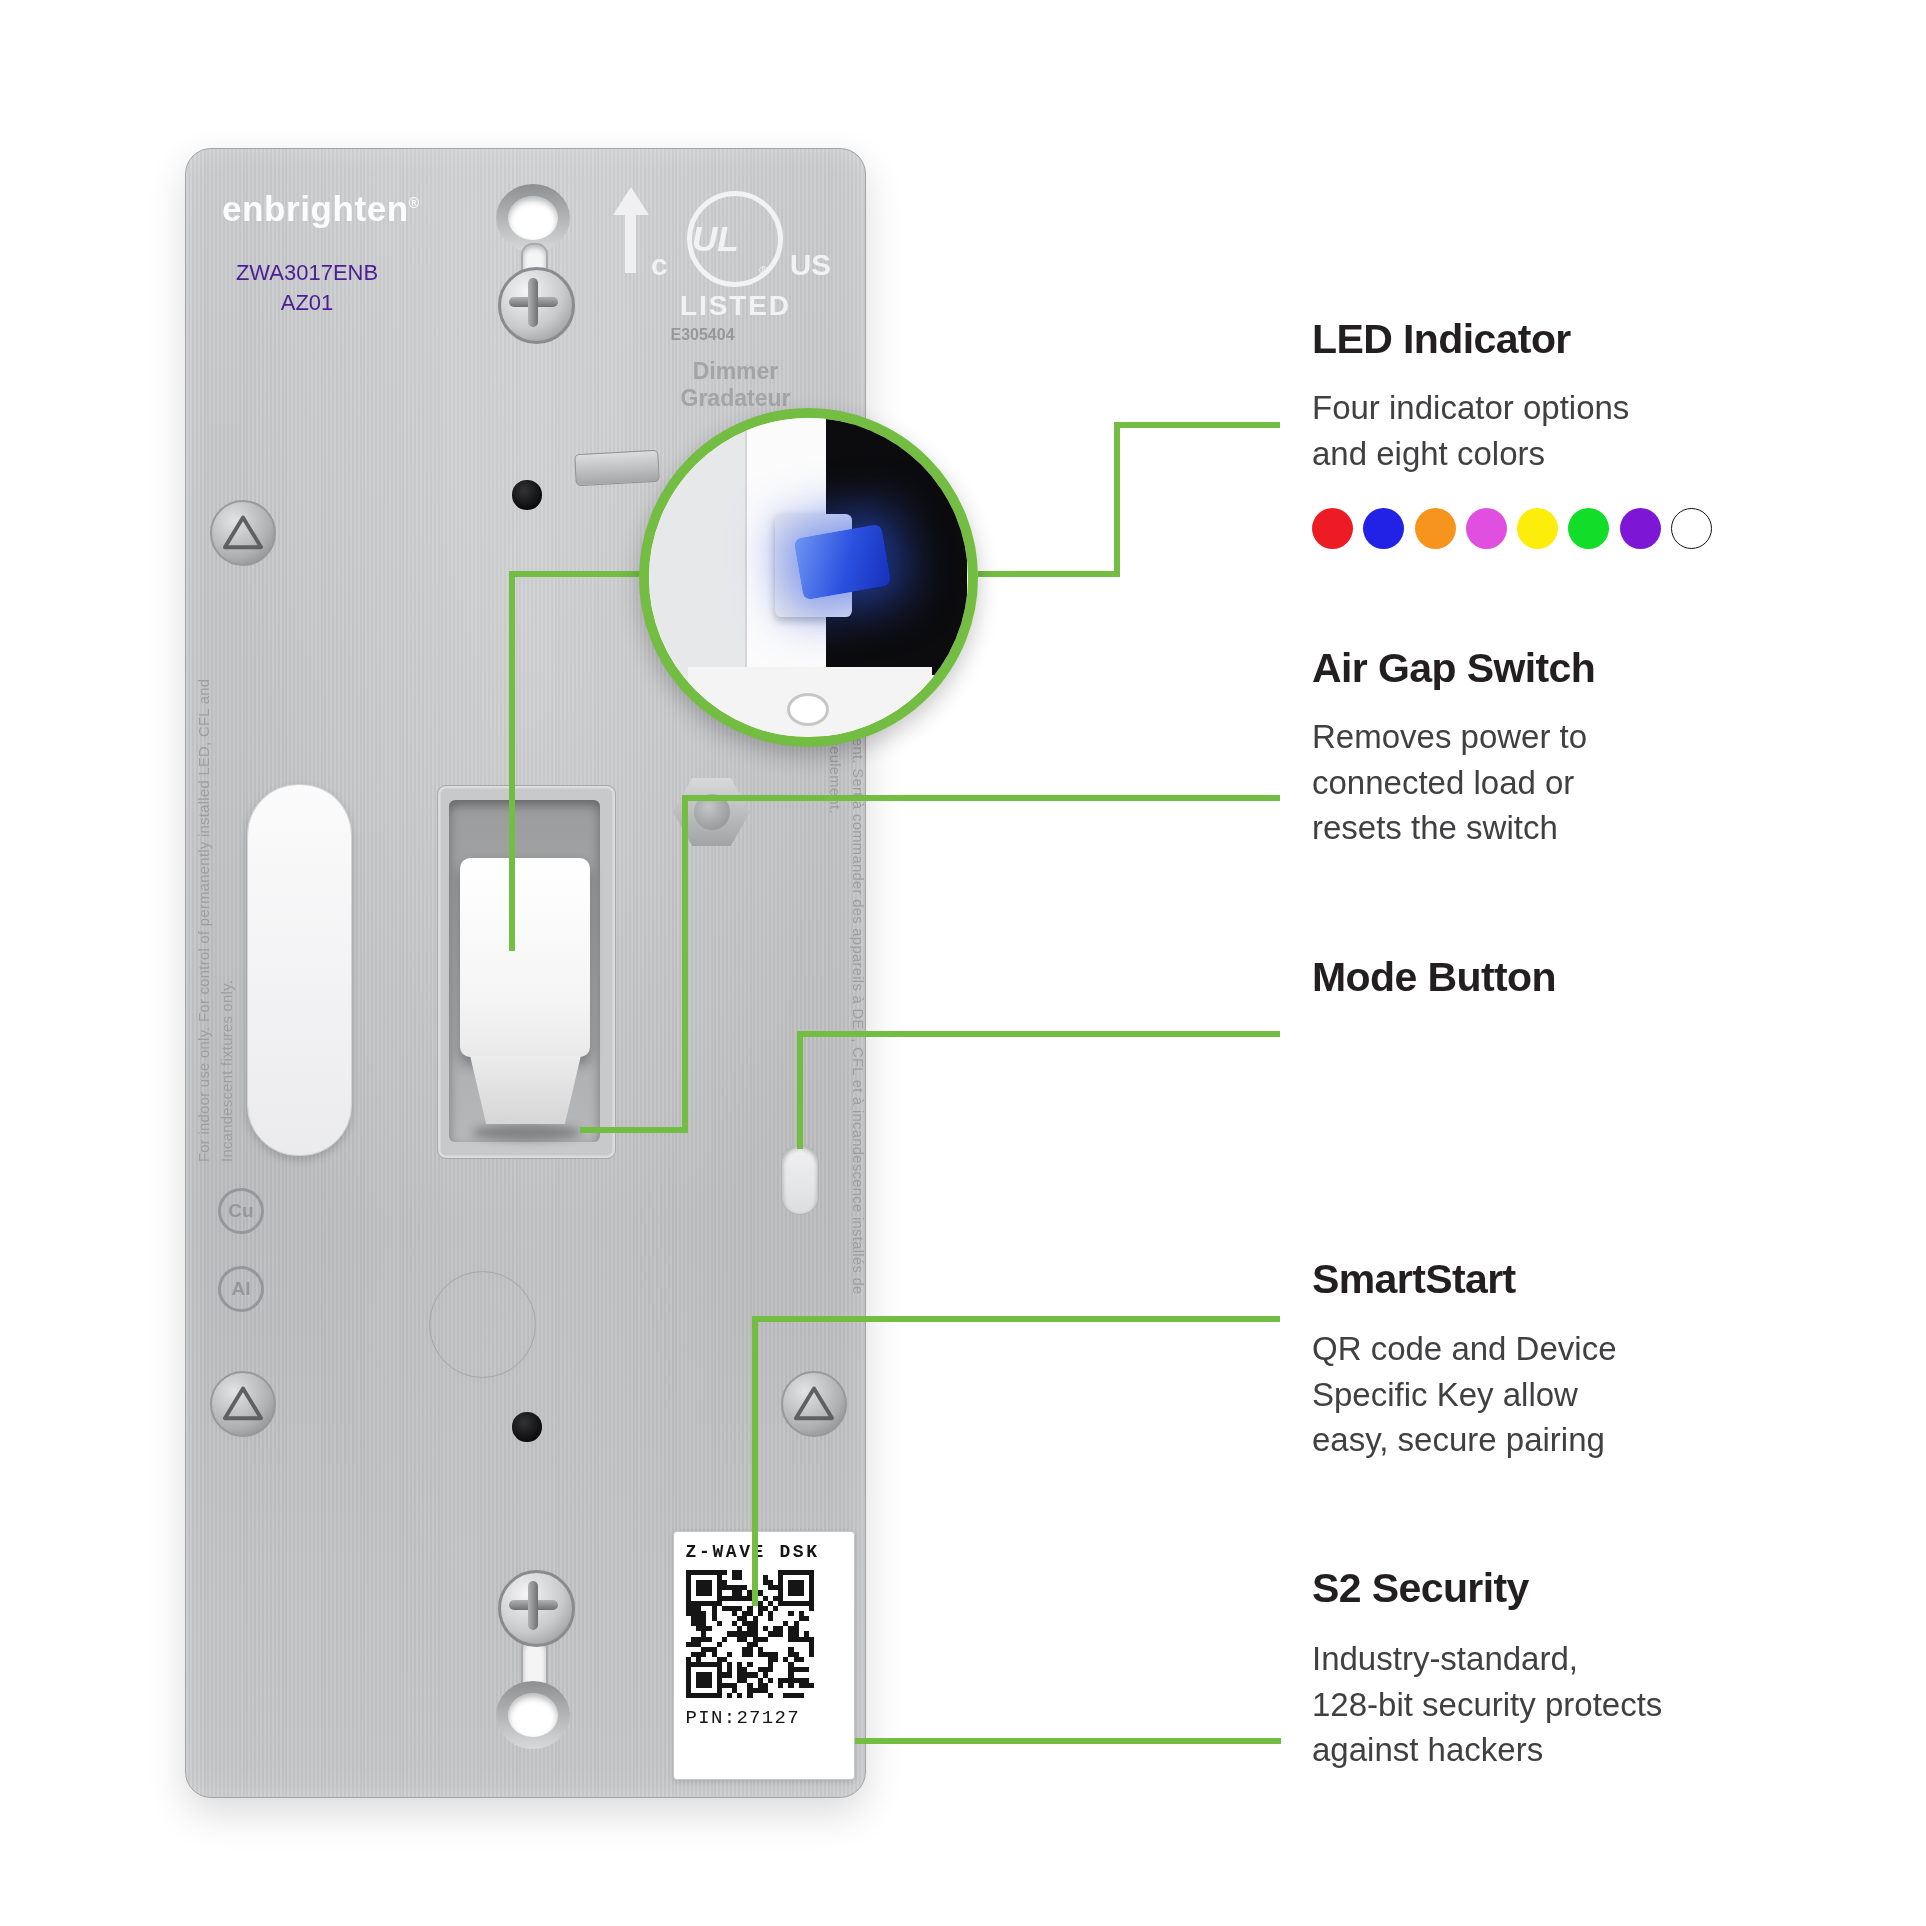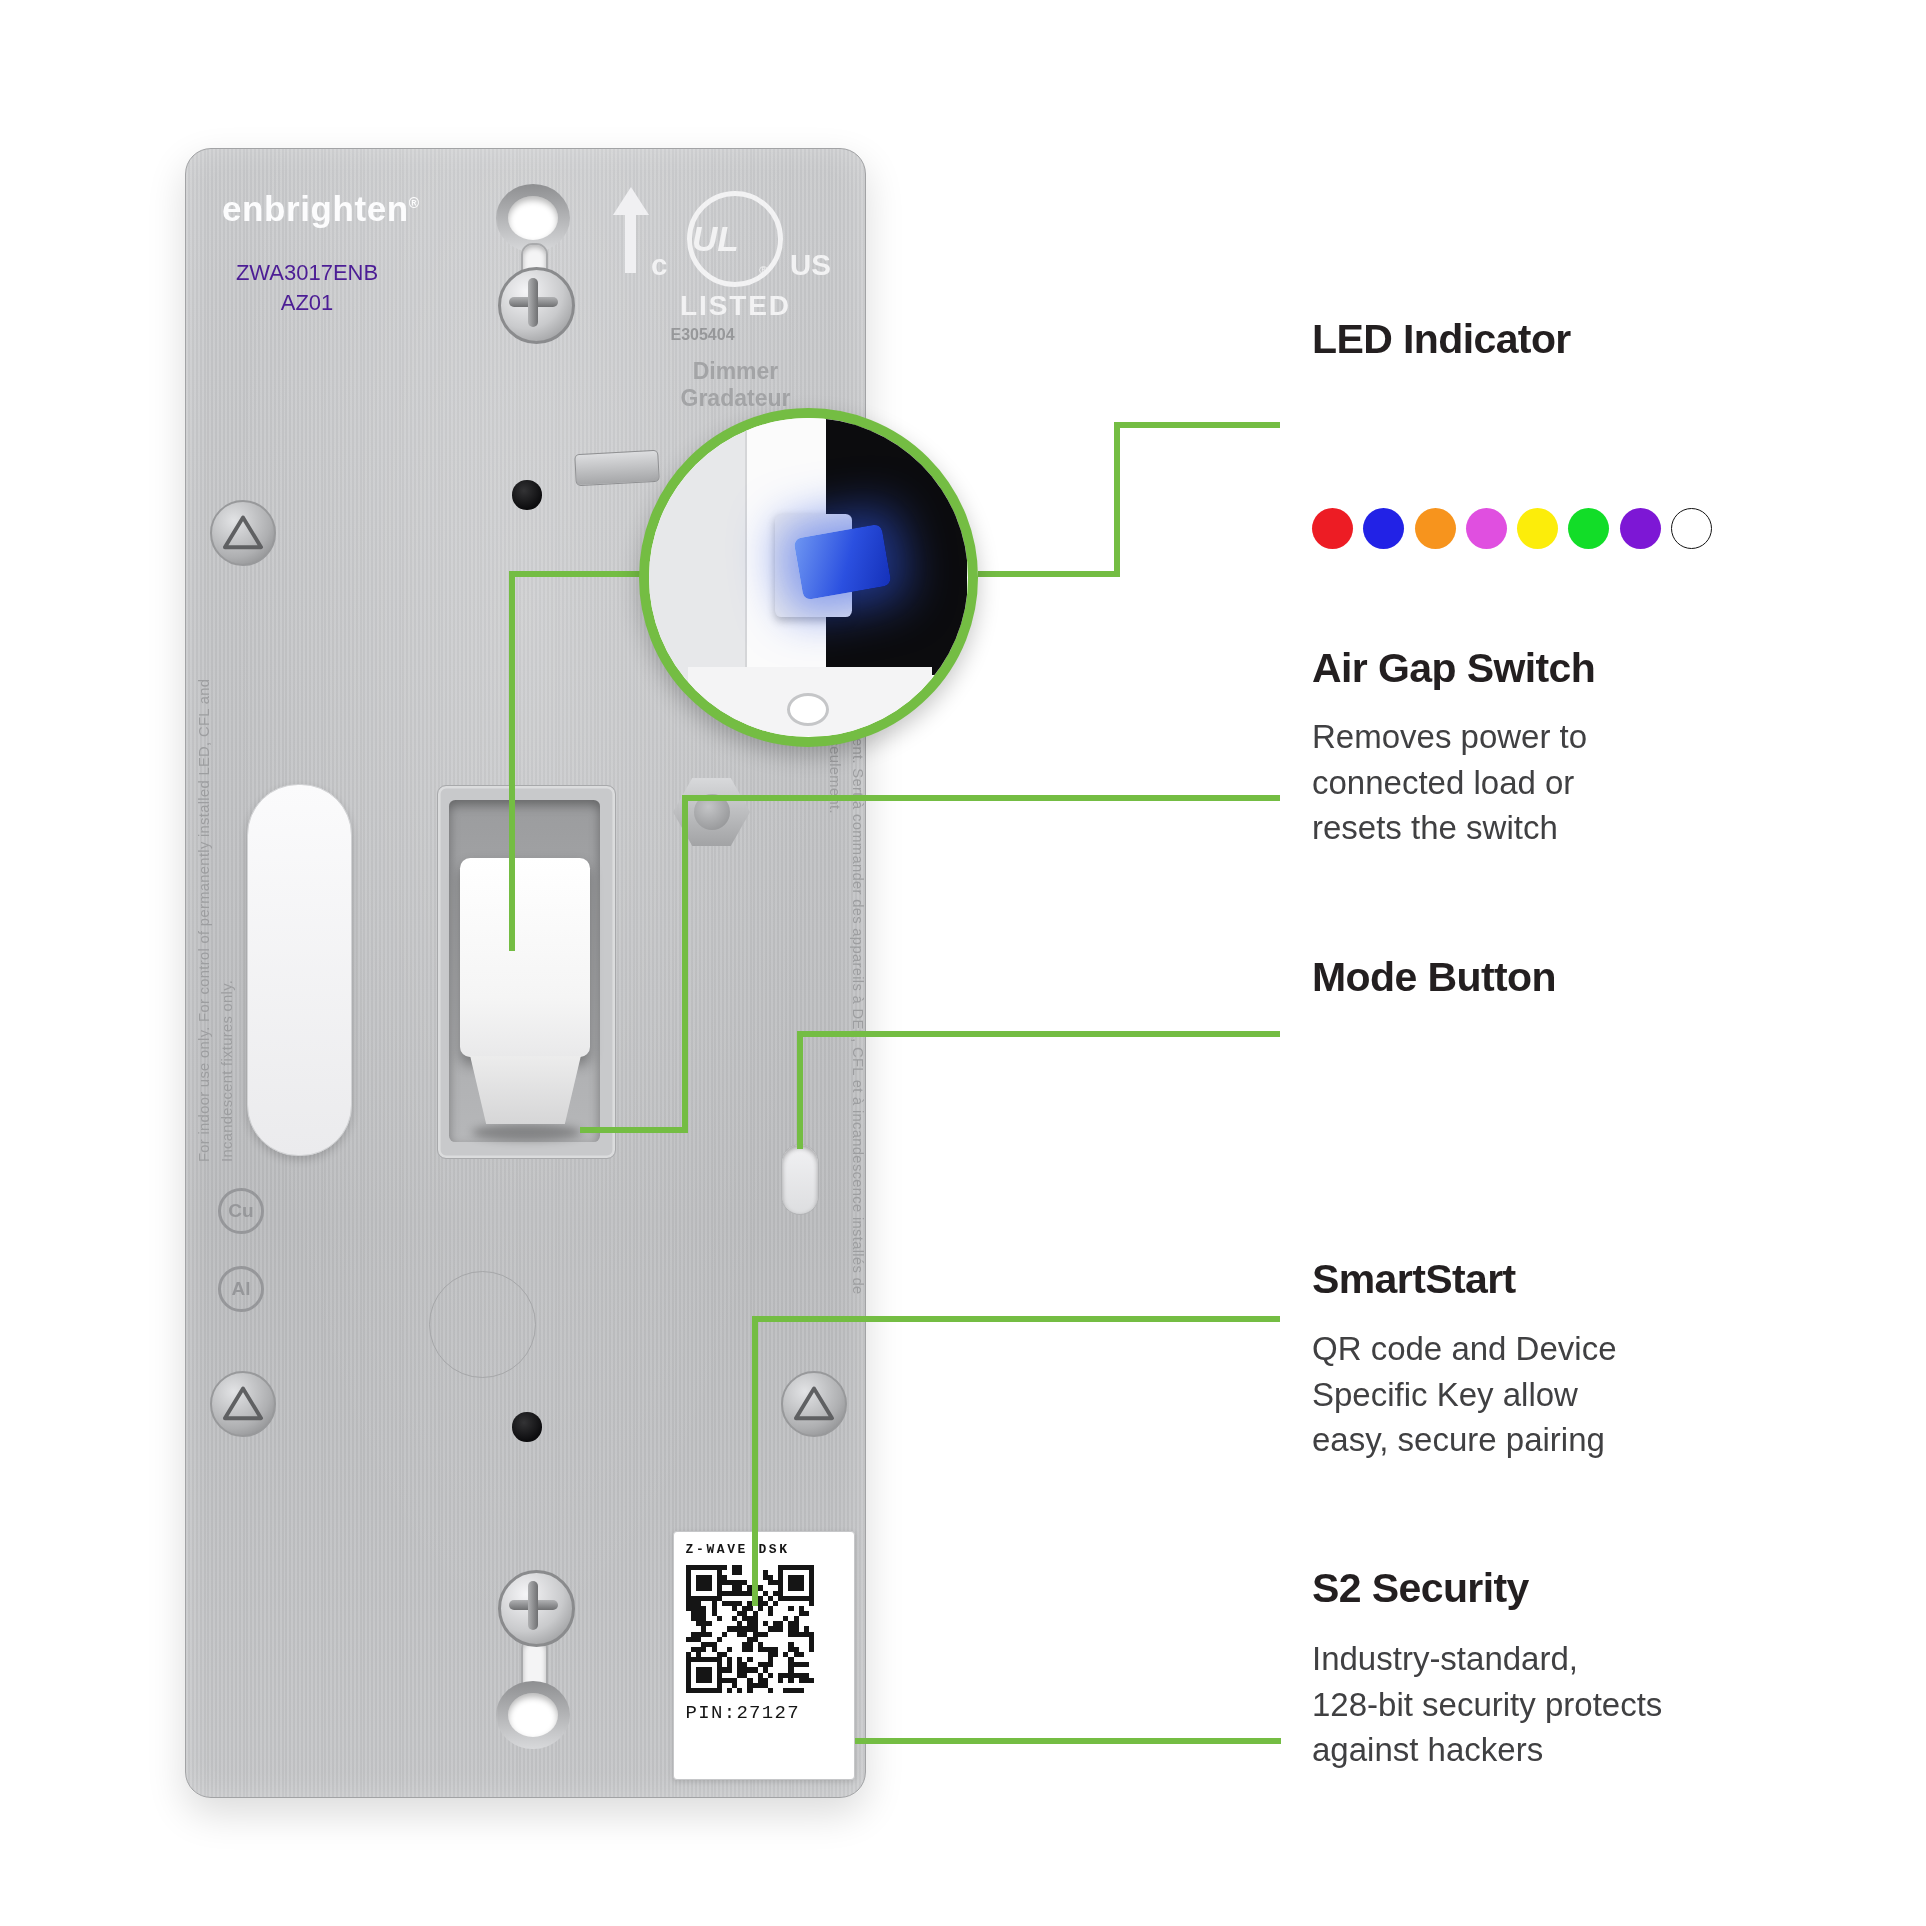--- a/index.html
+++ b/index.html
@@ -56,21 +56,21 @@
 
   .cert-mark { width:46px; height:46px; border:3.2px solid #96979a; border-radius:50%; color:#96979a; font-weight:bold; font-size:19px; display:flex; align-items:center; justify-content:center; box-sizing:border-box; z-index:2; }
 
   .vtext { color:#9d9ea0; font-size:14.8px; letter-spacing:0.3px; line-height:1.55; z-index:2; }
   .vtext-left  { writing-mode:vertical-rl; transform:rotate(180deg); }
   .vtext-right { writing-mode:vertical-rl; }
 
   .specs { font-size:16.7px; line-height:22px; color:#9a9b9d; white-space:pre-line; z-index:2; }
 
   .qr-label { background:#ffffff; border:1.3px solid #c6c7c9; border-radius:3.9px; padding:10.3px 11.6px; box-sizing:border-box; z-index:4; box-shadow:0 1.9px 5.1px rgba(0,0,0,.12); }
-  .qr-title { font-family:"Liberation Mono", monospace; font-size:13px; font-weight:bold; letter-spacing:2.6px; color:#151515; }
+  .qr-title { font-family:"Liberation Mono", monospace; font-size:18px; font-weight:bold; letter-spacing:2.6px; color:#151515; }
   .qr-box { width:128px; height:128px; margin-top:7.7px; }
   .qr-pin { font-family:"Liberation Mono", monospace; font-size:19px; color:#151515; margin-top:9px; letter-spacing:1.3px; }
 
   
   .ul-white { color:#f2f2f3; font-weight:bold; z-index:2; }
   .ul-circle { width:96px; height:96px; border:5.8px solid #f2f2f3; border-radius:50%; box-sizing:border-box; display:flex; align-items:center; justify-content:flex-start; z-index:2; }
   .ul-circle .lbl { font-size:35px; font-weight:bold; color:#f2f2f3; font-style:italic; }
   .ul-circle .reg { position:absolute; right:10.3px; bottom:6.4px; font-size:11.6px; color:#f2f2f3; }
   .ul-arrow { width:39px; height:96px; z-index:2; }
   .ul-arrow .head { width:0; height:0; border-left:18px solid transparent; border-right:18px solid transparent; border-bottom:28px solid #f0f0f2; margin:0 auto; }
@@ -516,20 +516,22 @@
     <div class="m" style="left:0; top:13px; width:122px; height:306px; background:#e7e8ea;"></div>
     <div class="m" style="left:96px; top:0; width:96px; height:302px; background:#fbfbfb; border-left:2.6px solid #d5d6d8; border-right:2.6px solid #c9cacc;"></div>
     <div class="m" style="left:177px; top:0; width:141px; height:257px; background:#0c0c0e;"></div>
     <div class="m" style="left:39px; top:249px; width:244px; height:69px; background:#f4f4f5;"></div>
     <div class="m" style="left:138px; top:275px; width:36px; height:27px; border-radius:50%; background:#ffffff; border:3.2px solid #c5c6c8;"></div>
     <div class="m" style="left:126px; top:96px; width:77px; height:103px; background:#ededee; border-radius:6.4px; box-shadow:0 3.9px 9px rgba(0,0,0,.25);"></div>
     <div class="m" style="left:149px; top:113px; width:89px; height:62px; border-radius:7.7px; transform:rotate(-10deg); background:linear-gradient(115deg,#6f97f2 0%,#2b50e0 55%,#1430b8 100%); box-shadow:0 0 45px 18px rgba(50,90,235,.55);"></div>
   </div>
 
   <div class="a co-title" style="left:1312px; top:316px;">LED Indicator</div>
+  <div class="a co-body" style="left:1312px; top:385px;">Four indicator options
+and eight colors</div>
   <div class="a dots" style="left:1312px; top:508px;">
     <div class="dot" style="background: rgb(237, 28, 36);"></div>
     <div class="dot" style="background: rgb(34, 34, 230);"></div>
     <div class="dot" style="background: rgb(247, 148, 29);"></div>
     <div class="dot" style="background: rgb(224, 79, 224);"></div>
     <div class="dot" style="background: rgb(252, 237, 10);"></div>
     <div class="dot" style="background: rgb(18, 221, 40);"></div>
     <div class="dot" style="background: rgb(125, 23, 213);"></div>
     <div class="dot" style="background: rgb(255, 255, 255);"></div>
   </div>

